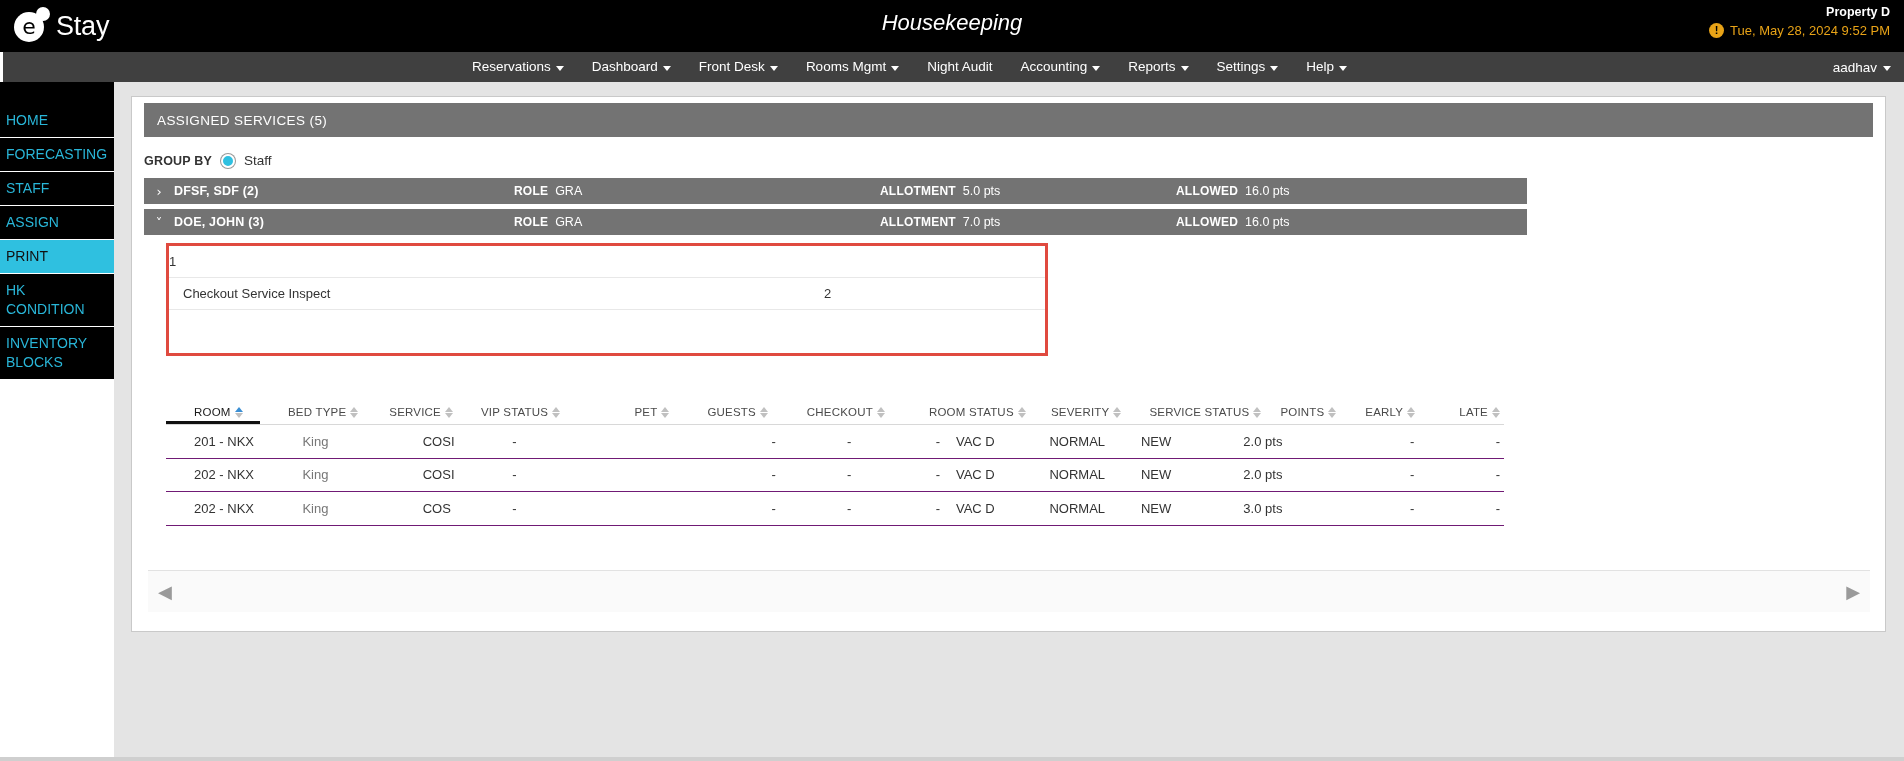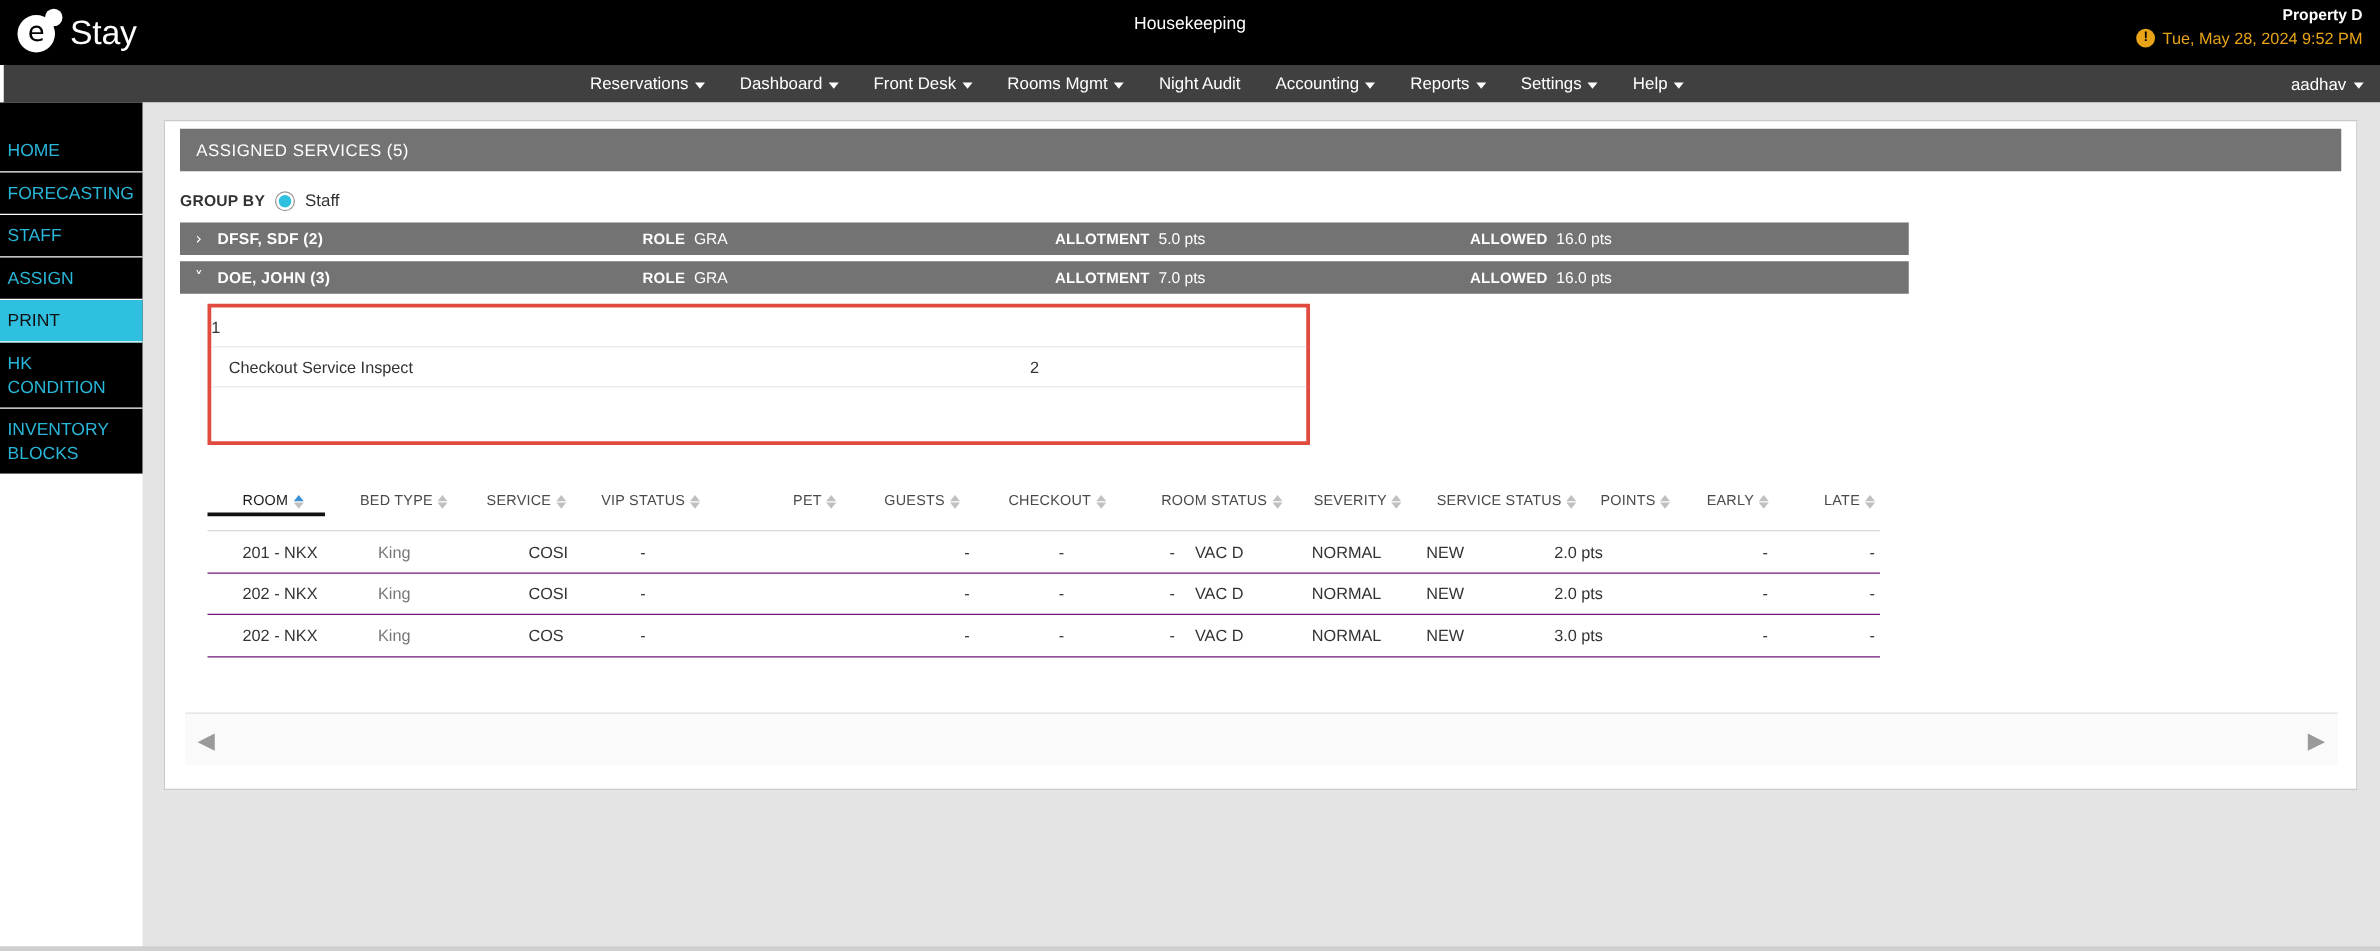--- a/index.html
+++ b/index.html
@@ -35,21 +35,21 @@
     position: absolute; left: 22px; top: 2px;
     width: 14px; height: 14px; border-radius: 50%;
     background: #ffffff;
   }
   .logo-text {
     color: #ffffff; font-size: 27px; letter-spacing: -0.2px;
     margin-left: -2px;
   }
   .page-title-center {
     position: absolute; left: 0; width: 1904px; top: 10px;
-    text-align: center; color: #ffffff; font-size: 14px;
+    text-align: center; color: #ffffff; font-size: 22px; font-style: italic;
   }
   .prop-block {
     position: absolute; right: 14px; top: 4px; text-align: right;
   }
   .prop-name { color: #ffffff; font-size: 12.5px; font-weight: bold; line-height: 17px; }
   .prop-date-row { display: flex; align-items: center; justify-content: flex-end; gap: 6px; margin-top: 2px; }
   .warn-icon {
     width: 15px; height: 15px; border-radius: 50%;
     background: #e8a317; color: #000000;
     font-size: 11px; font-weight: bold; line-height: 15px; text-align: center;
@@ -145,21 +145,21 @@
   #group-row-1 { top: 209px; }
   .gr-chevron {
     width: 30px; text-align: center; font-size: 13px; color: #ffffff;
     font-family: "DejaVu Sans", sans-serif;
   }
   .gr-name { font-weight: bold; letter-spacing: 0.2px; }
   .gr-field { position: absolute; display: flex; gap: 7px; align-items: baseline; }
   .gr-field .k { font-weight: bold; font-size: 12px; letter-spacing: 0.2px; }
   .gr-field .v { font-size: 12.5px; }
   .f-role { left: 370px; }
-  .f-allot { left: 700px; }
+  .f-allot { left: 736px; }
   .f-allow { left: 1032px; }
 
   
   .svc-box {
     position: absolute; left: 166px; top: 243px;
     width: 882px; height: 113px;
     border: 3px solid #e04a3f;
     background: #ffffff;
   }
   .svc-head {
@@ -174,21 +174,21 @@
   .svc-c2 { flex: 1; }
   .svc-head .svc-c1, .svc-head .svc-c2 { font-size: 11px; color: #555555; letter-spacing: 0.3px; }
   .svc-row .svc-c1, .svc-row .svc-c2 { font-size: 13px; color: #333333; }
 
   
   .grid-wrap {
     position: absolute; left: 166px; top: 395px;
     width: 1338px; height: 215px;
   }
   .grid-head {
-    display: flex; height: 30px; align-items: flex-start;
+    display: flex; height: 30px; align-items: flex-end;
     border-bottom: 1px solid #d8d8d8;
     gap: 28px;
   }
   .gh {
     font-size: 11.5px; color: #4a4a4a; letter-spacing: 0.2px;
     display: flex; align-items: center; gap: 4px;
     padding-bottom: 6px; cursor: pointer; white-space: nowrap;
   }
   .gh.sorted { color: #1a1a1a; font-weight: normal; border-bottom: 3px solid #111111; padding-bottom: 3px; }
   .sort-arrows { display: inline-flex; flex-direction: column; gap: 1px; }

